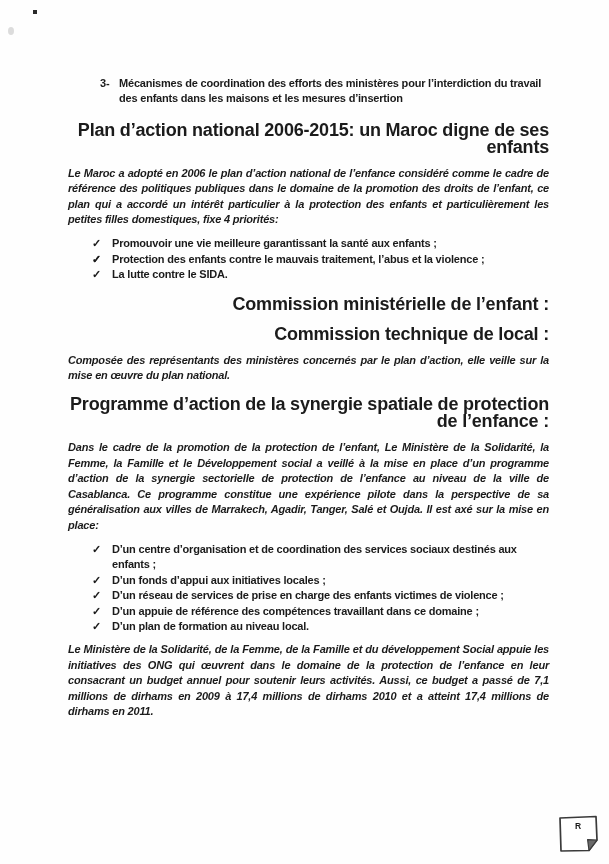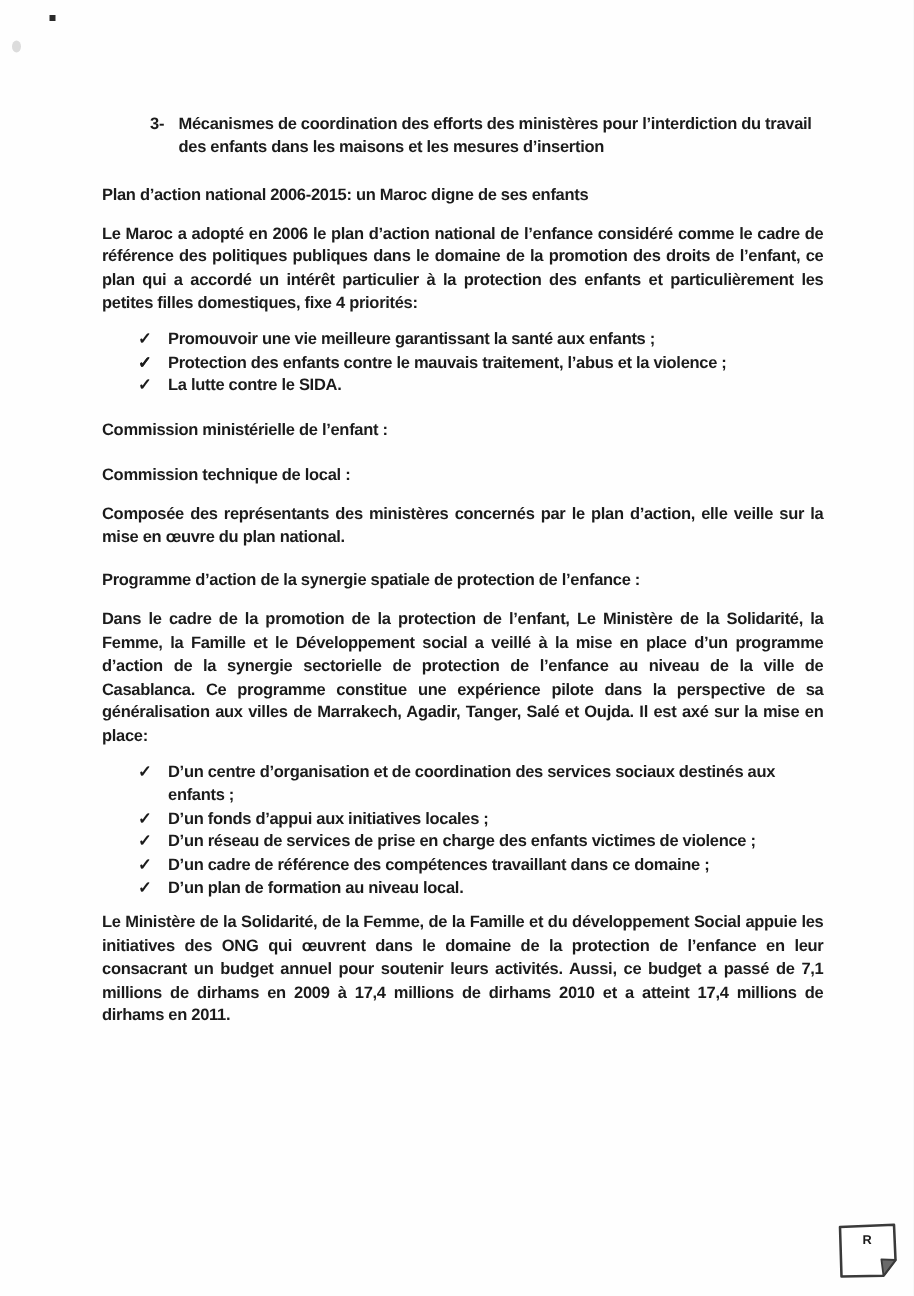--- a/index.html
+++ b/index.html
@@ -25,27 +25,27 @@
     letter-spacing: -0.2px;
     text-align: justify;
   }
   .numbered-heading {
     display: flex;
     margin: 0 0 15px 32px;
     text-align: left;
   }
   .numbered-heading .num { width: 19px; flex-shrink: 0; }
   .sec-heading {
-    font-size: 11px;
+    font-size: 18px;
     line-height: 17px;
     margin: 13px 0 10px 0;
-    text-align: left;
+    text-align: right;
     letter-spacing: -0.2px;
   }
-  .para { margin: 0 0 9px 0; }
+  .para { margin: 0 0 9px 0; font-style: italic; }
   .checklist {
     list-style: none;
     margin: 1px 0 8px 0;
     padding: 0 0 0 24px;
   }
   .checklist li {
     position: relative;
     padding-left: 20px;
     text-align: left;
   }
@@ -128,21 +128,21 @@
       <li>
         <span class="check">✓</span>
         <span>D’un fonds d’appui aux initiatives locales ;</span>
       </li>
       <li>
         <span class="check">✓</span>
         <span>D’un réseau de services de prise en charge des enfants victimes de violence ;</span>
       </li>
       <li>
         <span class="check">✓</span>
-        <span>D’un cadre de référence des compétences travaillant dans ce domaine ;</span>
+        <span>D’un appuie de référence des compétences travaillant dans ce domaine ;</span>
       </li>
       <li>
         <span class="check">✓</span>
         <span>D’un plan de formation au niveau local.</span>
       </li>
     </ul>
 
     <p class="para">Le Ministère de la Solidarité, de la Femme, de la Famille et du développement Social appuie les initiatives des ONG qui œuvrent dans le domaine de la protection de l’enfance en leur consacrant un budget annuel pour soutenir leurs activités. Aussi, ce budget a passé de 7,1 millions de dirhams en 2009 à 17,4 millions de dirhams 2010 et a atteint 17,4 millions de dirhams en 2011.</p>
 
   </div>

